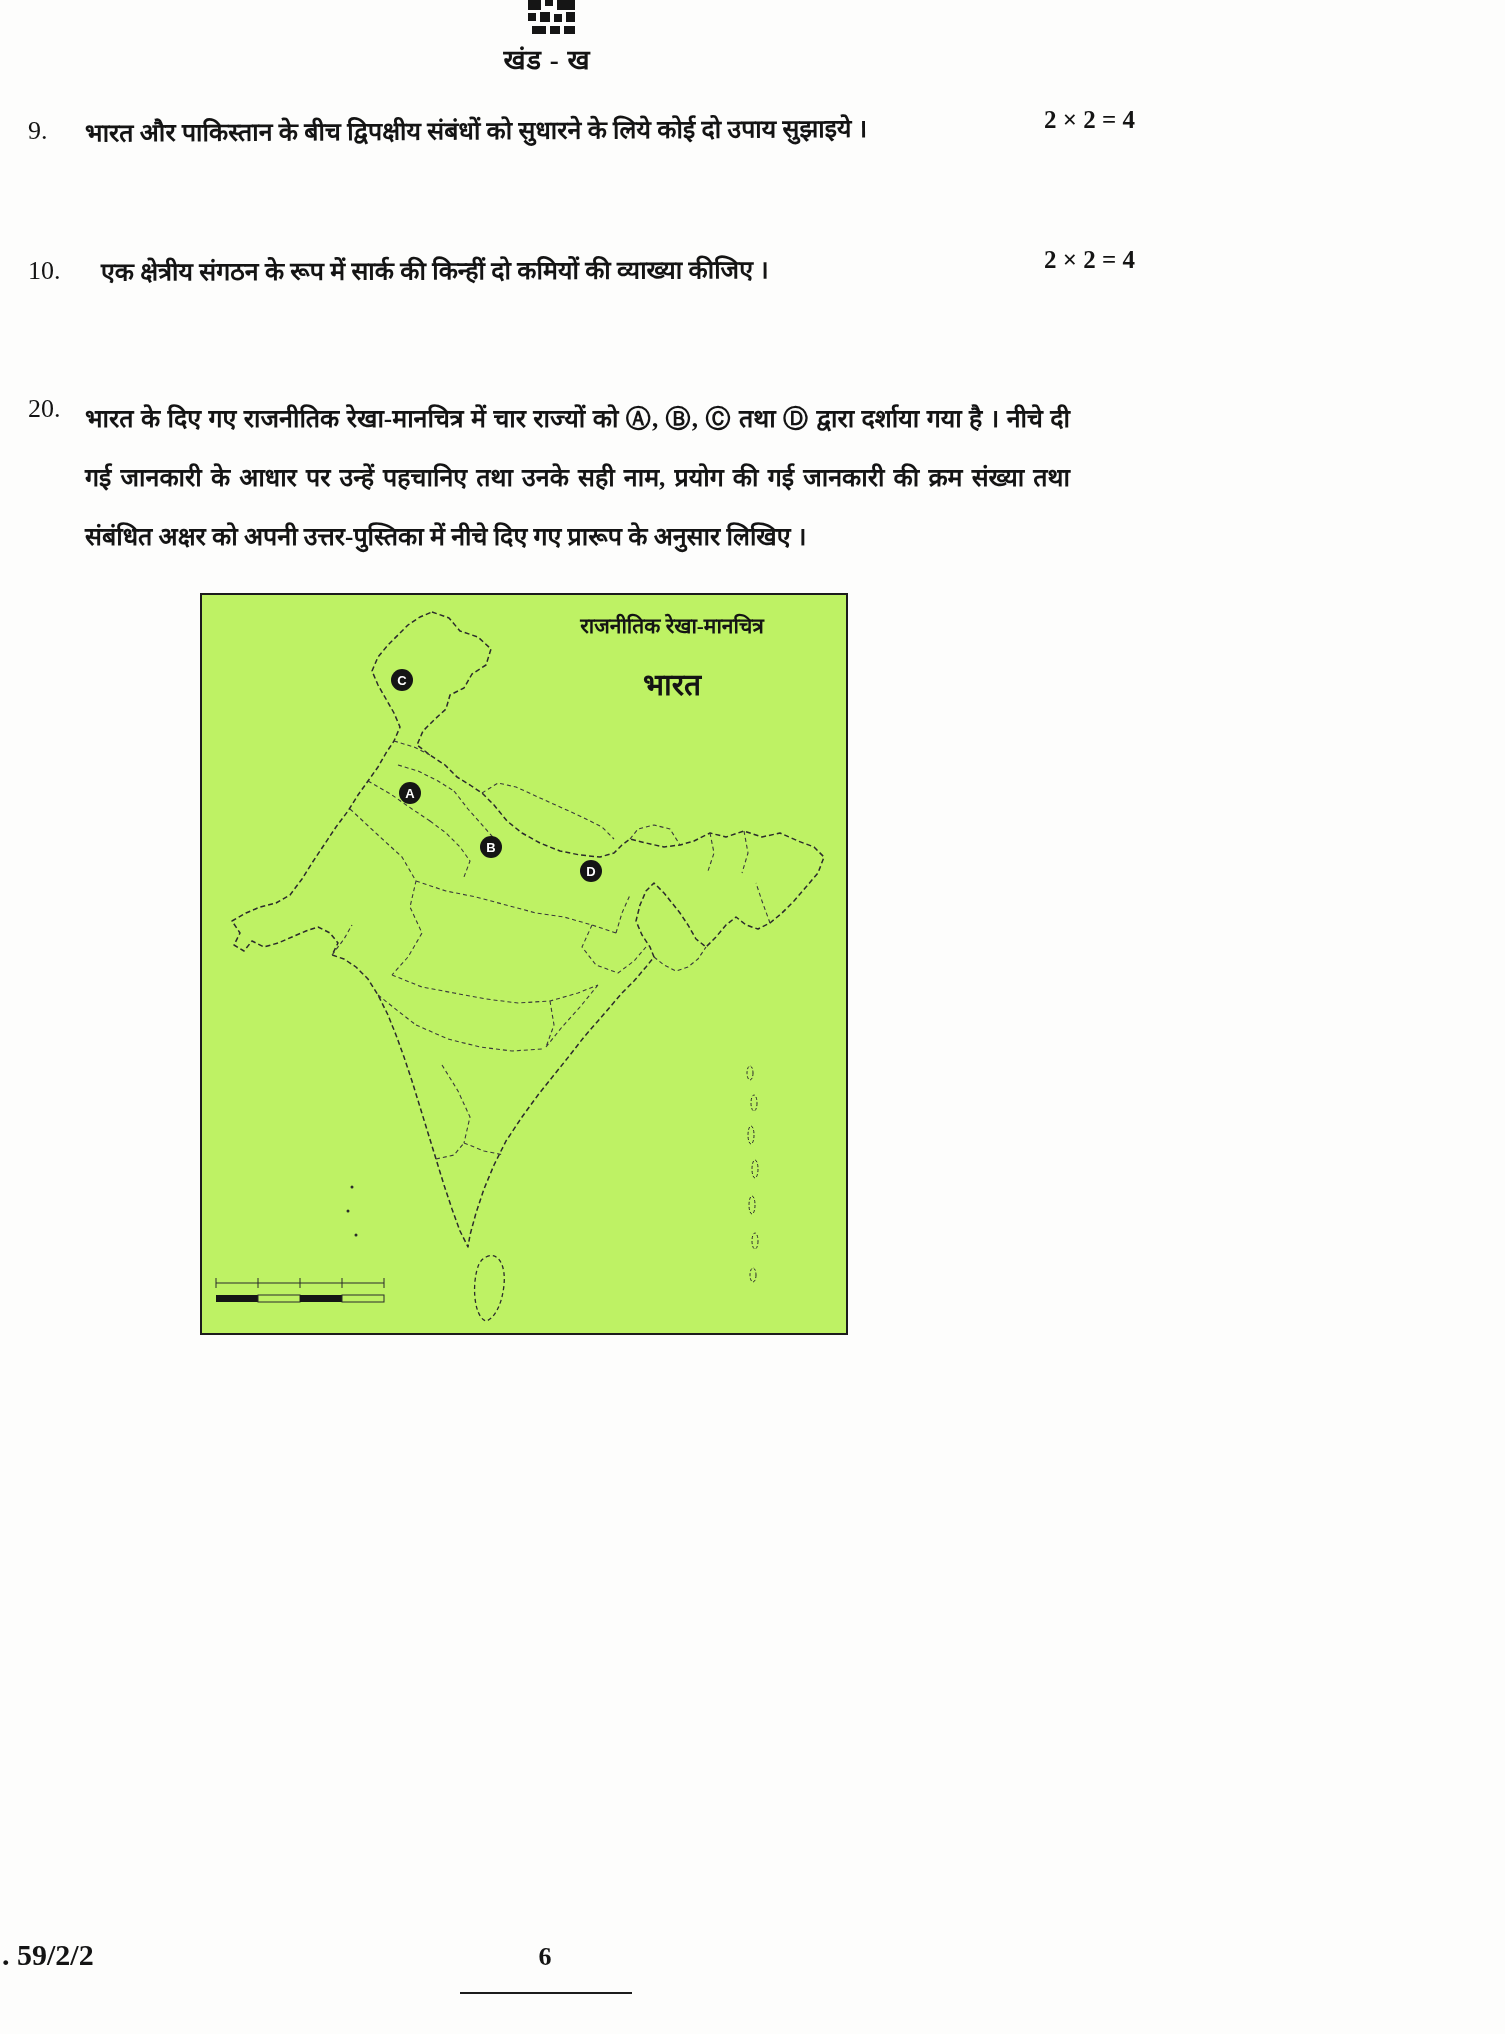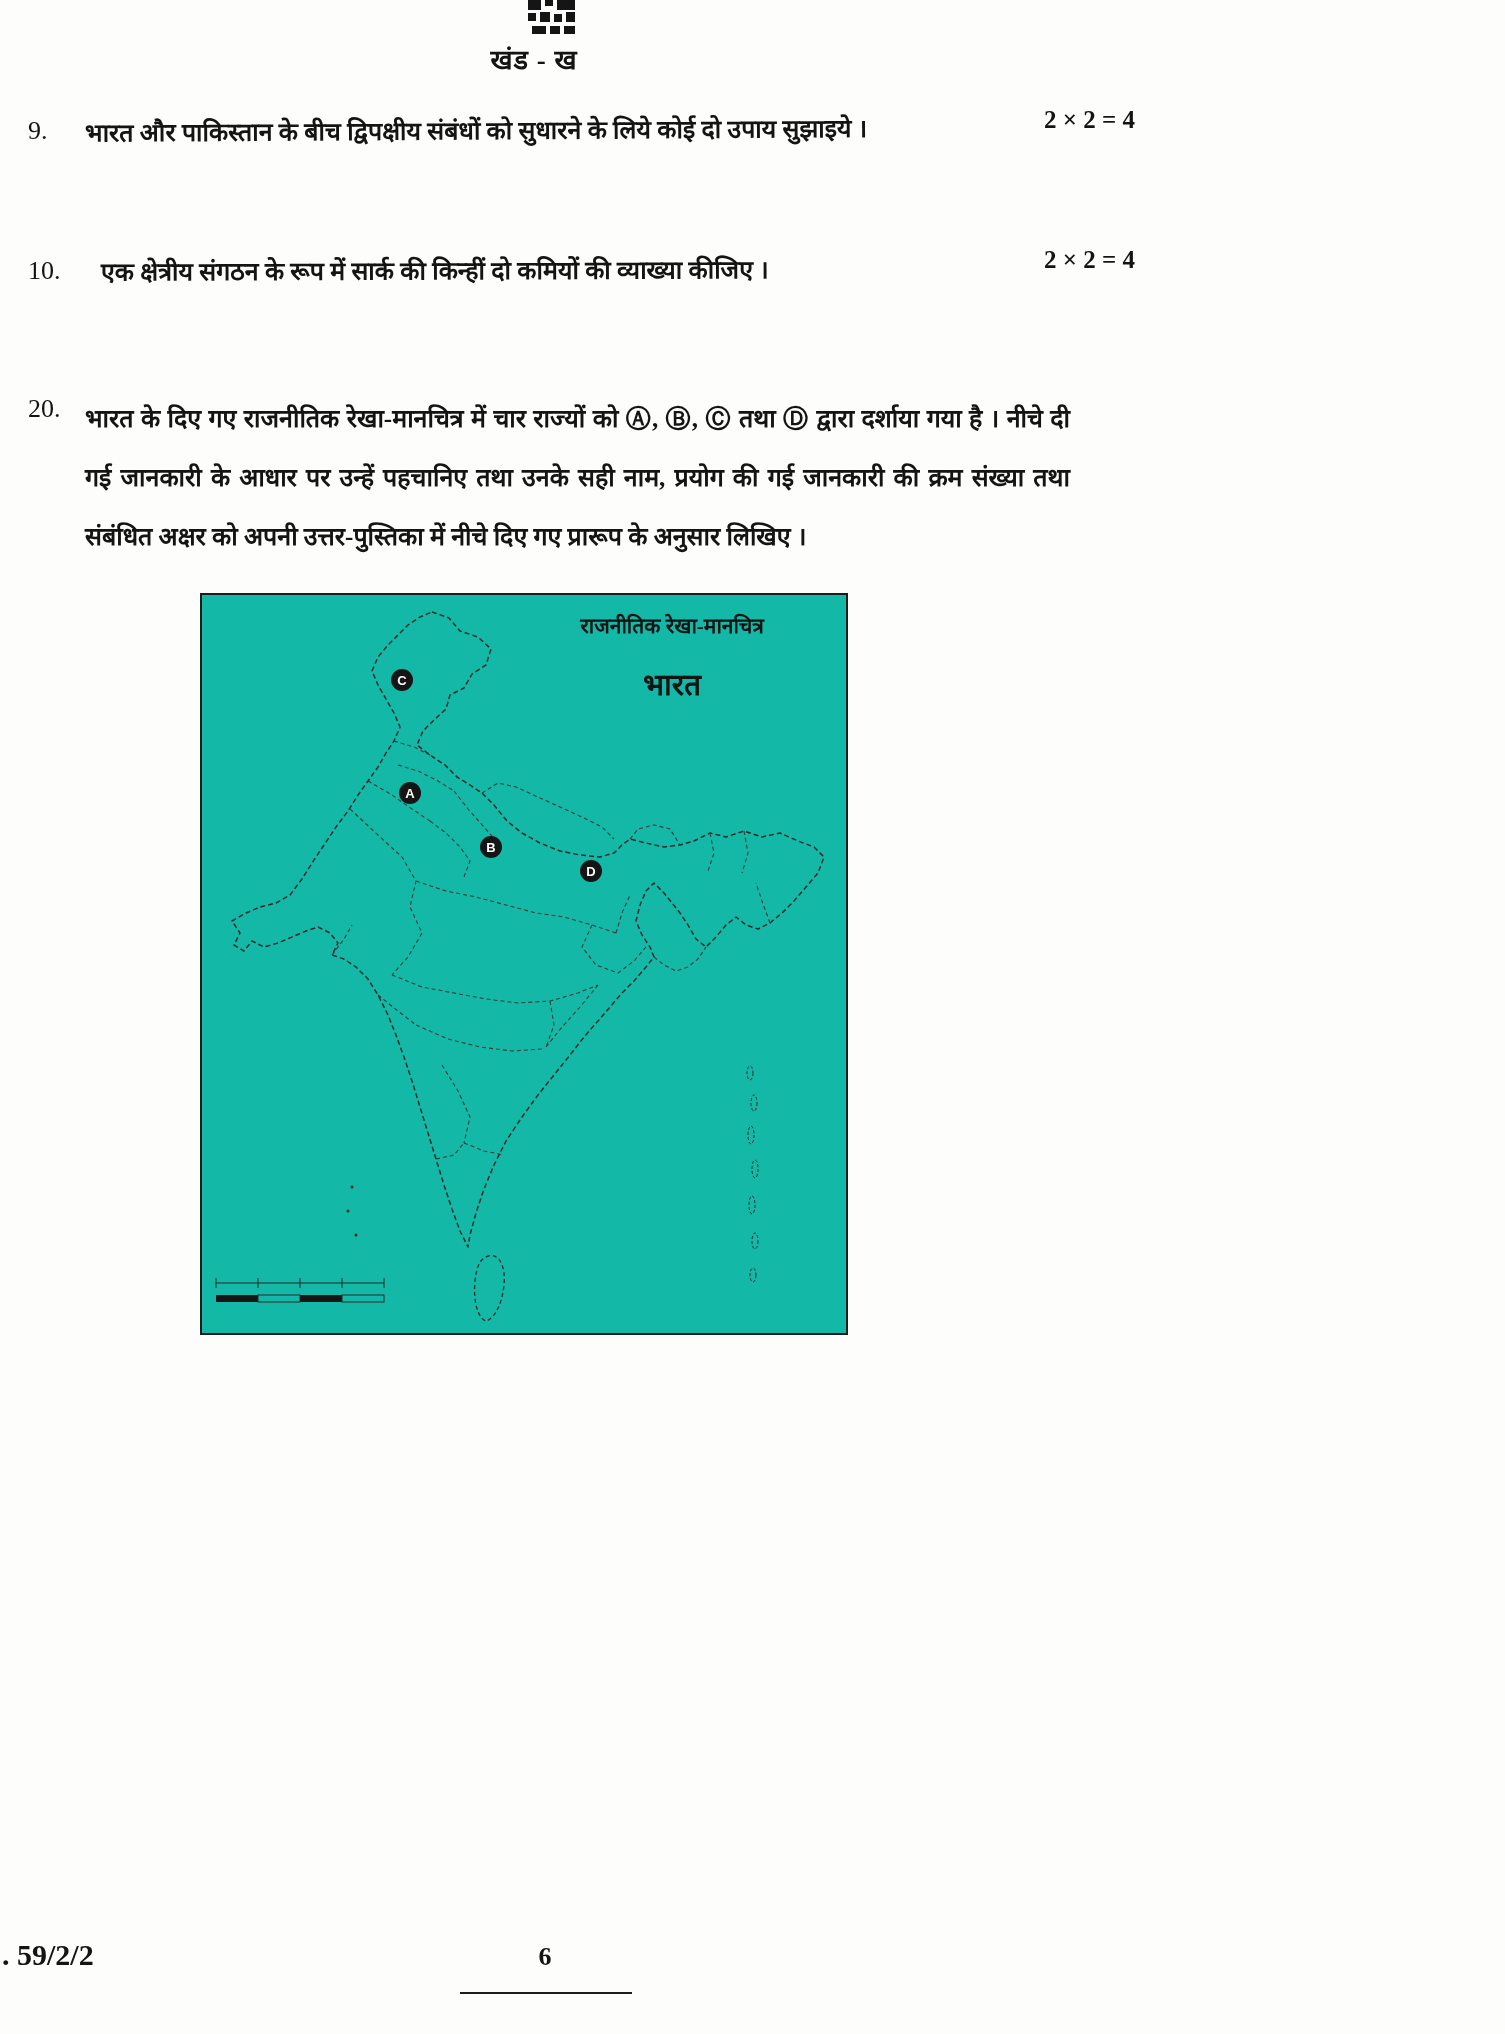--- a/index.html
+++ b/index.html
@@ -3,39 +3,39 @@
 <meta charset="utf-8">
 <style>
   html,body{margin:0;padding:0;}
   body{
     width:1505px;height:2034px;position:relative;background:#fdfdfc;
     font-family:"Liberation Serif","DejaVu Serif",serif;color:#141414;
     overflow:hidden;
   }
   .qr{position:absolute;top:0;left:527px;width:50px;height:38px;}
   .section-heading{
-    position:absolute;top:40px;left:534px;transform:translateX(-50%);
+    position:absolute;top:40px;left:547px;transform:translateX(-50%);
     font-size:27px;font-weight:700;margin:0;letter-spacing:1px;
   }
   .q{position:absolute;left:0;width:1505px;}
   .qnum{position:absolute;left:28px;top:4px;font-size:26px;font-weight:400;}
   .qtext{
     margin:0 0 0 85px;font-size:25px;font-weight:700;line-height:1.5;
     width:855px;
   }
   .q11 .qtext{width:985px;line-height:2.35;text-align:justify;}
   .qmarks{
     position:absolute;left:998px;top:-6px;width:140px;font-size:25px;
     font-weight:700;white-space:nowrap;margin-left:46px;
   }
   .q9  .qtext{transform:rotate(-0.35deg);}
   .q10 .qtext{transform:rotate(-0.2deg);}
   .mapbox{
     position:absolute;left:200px;top:593px;width:644px;height:738px;
-    border:2px solid #1c1c1c;background:#14b8a6;
+    border:2px solid #1c1c1c;background:#bef264;
   }
   .mapbox svg{position:absolute;left:0;top:0;}
   .maptitle{position:absolute;top:16px;left:310px;width:320px;text-align:center;z-index:2;}
   .maptitle .mt1{font-size:21px;font-weight:700;}
   .maptitle .mt2{font-size:30px;font-weight:700;margin-top:24px;}
   .marker-label{
     font-family:"Liberation Sans","DejaVu Sans",sans-serif;
     font-size:13px;font-weight:700;fill:#ffffff;
   }
   .footer-code{position:absolute;left:2px;top:1938px;font-size:30px;font-weight:700;}

